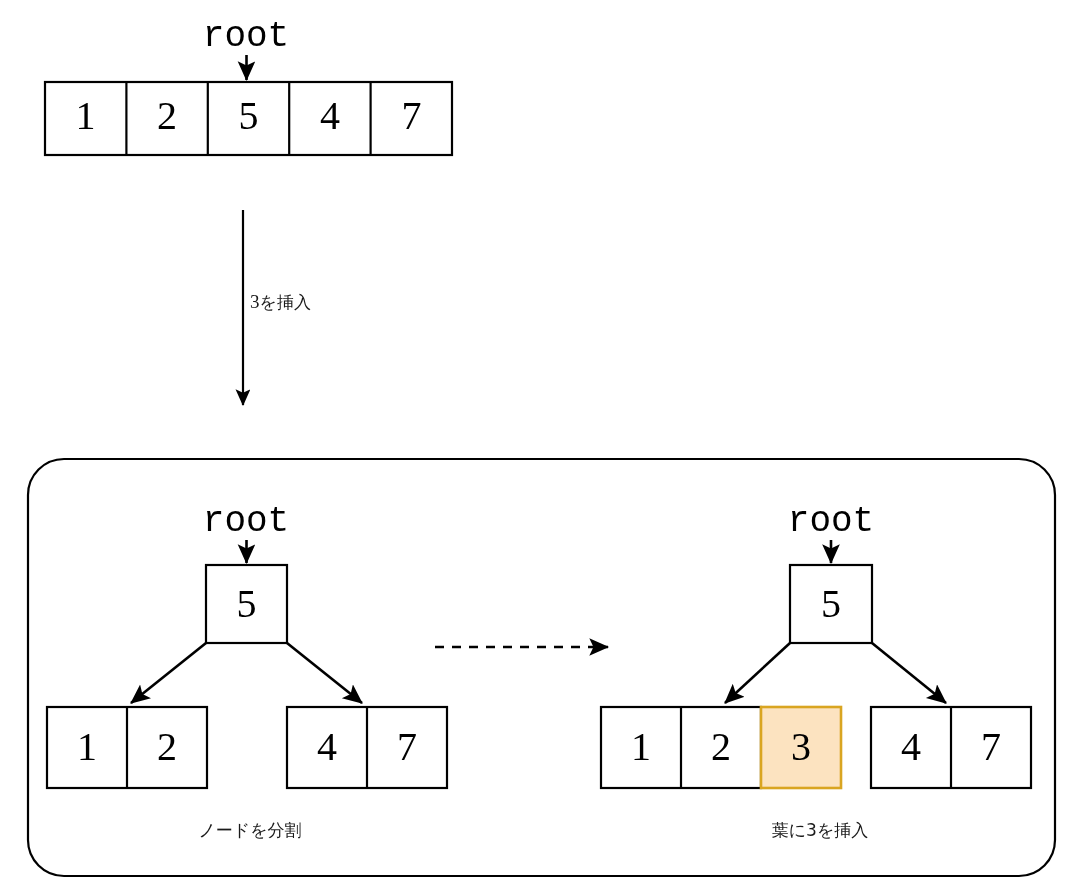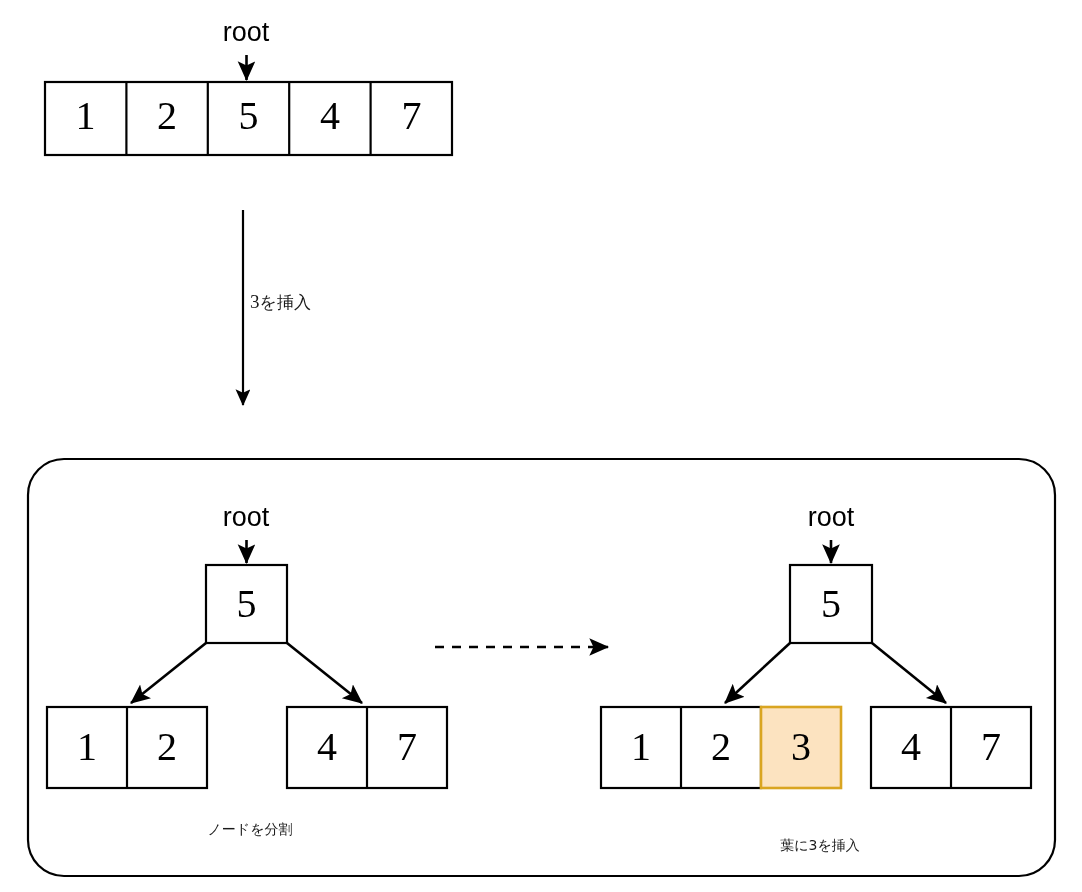--- a/index.html
+++ b/index.html
@@ -36,31 +36,31 @@
     position: absolute;
     font-family: "Liberation Serif", serif;
     font-size: 40px;
     line-height: 1;
     text-align: center;
     color: #000000;
     pointer-events: auto;
   }
   .root-label {
     position: absolute;
-    font-family: Liberation Sans, sans-serif;
-    font-size: 27px;
+    font-family: Liberation Mono, monospace;
+    font-size: 36px;
     line-height: 1;
     text-align: center;
     color: #000000;
     pointer-events: auto;
   }
   .caption-jp {
     position: absolute;
     font-family: "DejaVu Sans", "Liberation Sans", sans-serif;
-    font-size: 14px;
+    font-size: 17px;
     line-height: 1;
     text-align: center;
     color: #1a1a1a;
     pointer-events: auto;
     white-space: nowrap;
   }
   .edge-label {
     position: absolute;
     font-family: "DejaVu Sans", "Liberation Sans", sans-serif;
     font-size: 17px;
@@ -168,14 +168,14 @@
 
   <div class="root-label" style="left:781px; top:504px; width:100px;">root</div>
   <div class="cell-text" style="left:790px; top:584px; width:82px;">5</div>
 
   <div class="cell-text" style="left:601px; top:727px; width:80px;">1</div>
   <div class="cell-text" style="left:681px; top:727px; width:80px;">2</div>
   <div class="cell-text" style="left:761px; top:727px; width:80px;">3</div>
   <div class="cell-text" style="left:871px; top:727px; width:80px;">4</div>
   <div class="cell-text" style="left:951px; top:727px; width:80px;">7</div>
 
-  <div class="caption-jp" style="left:720px; top:822px; width:200px;margin-top:16px;">葉に3を挿入</div>
+  <div class="caption-jp" style="left:720px; top:822px; width:200px;">葉に3を挿入</div>
 </div>
 
 </body></html>

